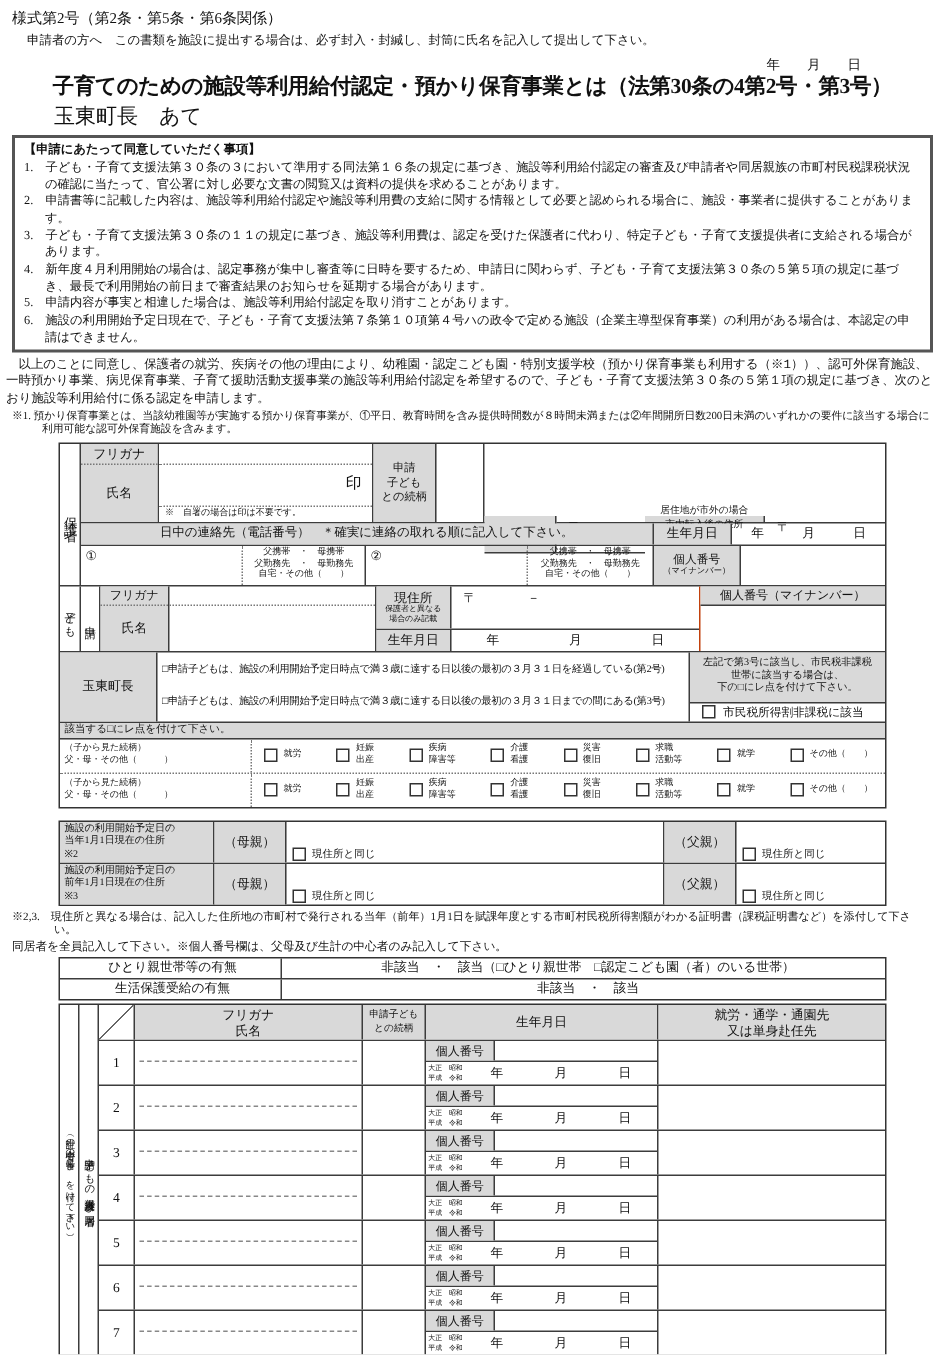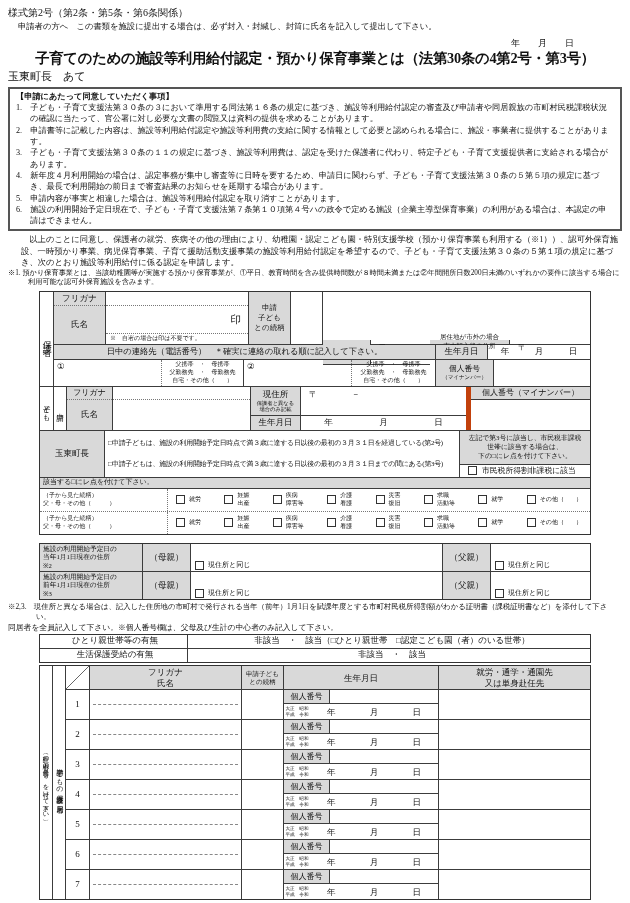--- a/index.html
+++ b/index.html
@@ -28,34 +28,34 @@
 </head>
 <body>
 
 <div id="page">
 
   <div style="padding:7px 8px 0 8px;">
     <div style="font-size:10px;">様式第2号（第2条・第5条・第6条関係）</div>
     <div style="font-size:8.3px;padding-left:10px;margin-top:2px;">申請者の方へ　この書類を施設に提出する場合は、必ず封入・封緘し、封筒に氏名を記入して提出して下さい。</div>
     <div style="font-size:9px;text-align:right;padding-right:48px;margin-top:6px;">年　　月　　日</div>
     <div style="font-size:14.3px;font-weight:bold;text-align:center;margin-top:1px;letter-spacing:-0.2px;">子育てのための施設等利用給付認定・預かり保育事業とは（法第30条の4第2号・第3号）</div>
-    <div style="font-size:11px;margin-top:2px;">玉東町長　あて</div>
+    <div style="font-size:14px;margin-top:2px;margin-left:28px;">玉東町長　あて</div>
   </div>
 
   <div style="border:2px solid #555;margin:3px 8px 0 8px;padding:2px 6px 3px 6px;font-size:8.2px;line-height:1.38;">
     <div style="font-weight:bold;">【申請にあたって同意していただく事項】</div>
     <div class="hang">1.　子ども・子育て支援法第３０条の３において準用する同法第１６条の規定に基づき、施設等利用給付認定の審査及び申請者や同居親族の市町村民税課税状況の確認に当たって、官公署に対し必要な文書の閲覧又は資料の提供を求めることがあります。</div>
     <div class="hang">2.　申請書等に記載した内容は、施設等利用給付認定や施設等利用費の支給に関する情報として必要と認められる場合に、施設・事業者に提供することがあります。</div>
     <div class="hang">3.　子ども・子育て支援法第３０条の１１の規定に基づき、施設等利用費は、認定を受けた保護者に代わり、特定子ども・子育て支援提供者に支給される場合があります。</div>
     <div class="hang">4.　新年度４月利用開始の場合は、認定事務が集中し審査等に日時を要するため、申請日に関わらず、子ども・子育て支援法第３０条の５第５項の規定に基づき、最長で利用開始の前日まで審査結果のお知らせを延期する場合があります。</div>
     <div class="hang">5.　申請内容が事実と相違した場合は、施設等利用給付認定を取り消すことがあります。</div>
     <div class="hang">6.　施設の利用開始予定日現在で、子ども・子育て支援法第７条第１０項第４号ハの政令で定める施設（企業主導型保育事業）の利用がある場合は、本認定の申請はできません。</div>
   </div>
 
-  <div style="margin:3px 8px 0 21px;font-size:8.3px;line-height:1.35;">　以上のことに同意し、保護者の就労、疾病その他の理由により、幼稚園・認定こども園・特別支援学校（預かり保育事業も利用する（※1））、認可外保育施設、一時預かり事業、病児保育事業、子育て援助活動支援事業の施設等利用給付認定を希望するので、子ども・子育て支援法第３０条の５第１項の規定に基づき、次のとおり施設等利用給付に係る認定を申請します。</div>
+  <div style="margin:3px 8px 0 4px;font-size:8.3px;line-height:1.35;font-family:Liberation Mono, monospace;">　以上のことに同意し、保護者の就労、疾病その他の理由により、幼稚園・認定こども園・特別支援学校（預かり保育事業も利用する（※1））、認可外保育施設、一時預かり事業、病児保育事業、子育て援助活動支援事業の施設等利用給付認定を希望するので、子ども・子育て支援法第３０条の５第１項の規定に基づき、次のとおり施設等利用給付に係る認定を申請します。</div>
   <div style="margin:1px 8px 0 8px;font-size:7.2px;line-height:1.3;padding-left:20px;text-indent:-20px;">※1. 預かり保育事業とは、当該幼稚園等が実施する預かり保育事業が、①平日、教育時間を含み提供時間数が８時間未満または②年間開所日数200日未満のいずれかの要件に該当する場合に利用可能な認可外保育施設を含みます。</div>
 
   <div class="tbl" style="margin-top:3px;">
 
     <div class="sect row" style="height:94px;">
       <div class="c br ctr" style="width:14px;flex:none;">
         <span class="vert" style="font-size:9px;letter-spacing:4px;">保護者</span>
       </div>
       <div class="c" style="flex:1;display:flex;flex-direction:column;">
 
@@ -152,21 +152,21 @@
         <div class="row" style="flex:1;">
           <div class="c g br ctr" style="width:50px;flex:none;">生年月日</div>
           <div class="ymd c" style="flex:1;">
             <span>年</span>
               <span>月</span>
               <span>日</span>
           </div>
         </div>
       </div>
 
-      <div class="c" style="flex:1;display:flex;flex-direction:column;border-left:5px solid #c2410c;">
+      <div class="c" style="flex:1;display:flex;flex-direction:column;border-left:1px solid #c2410c;">
         <div class="c g bb ctr" style="height:13px;font-size:8px;">個人番号（マイナンバー）</div>
         <div class="c" style="flex:1;"></div>
       </div>
     </div>
 
     <div class="sect row" style="height:46px;">
       <div class="c g br ctr" style="width:65px;flex:none;">玉東町長</div>
       <div class="c br" style="width:355px;flex:none;display:flex;flex-direction:column;justify-content:space-around;padding:2px 3px;font-size:6.9px;letter-spacing:-0.2px;">
         <div style="white-space:nowrap;">□申請子どもは、施設の利用開始予定日時点で満３歳に達する日以後の最初の３月３１日を経過している(第2号)</div>
         <div style="white-space:nowrap;">□申請子どもは、施設の利用開始予定日時点で満３歳に達する日以後の最初の３月３１日までの間にある(第3号)</div>

